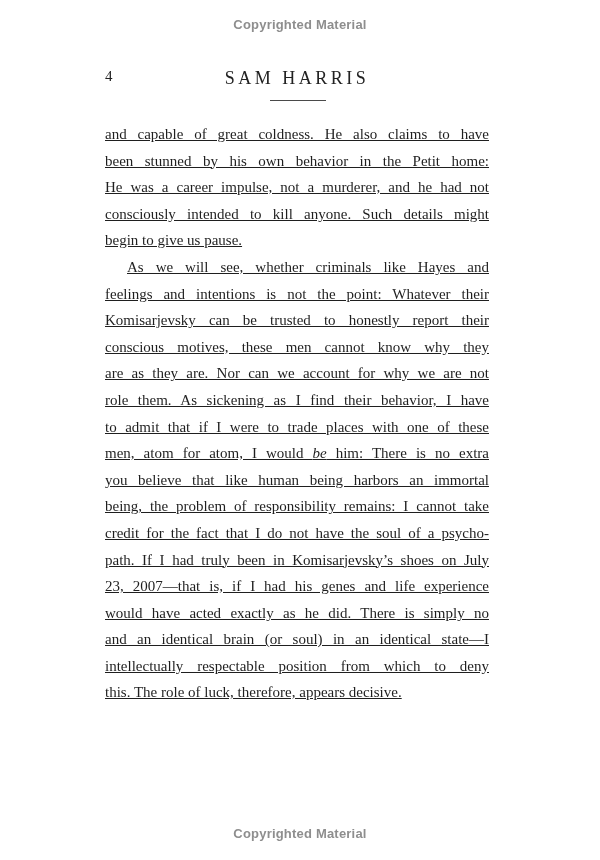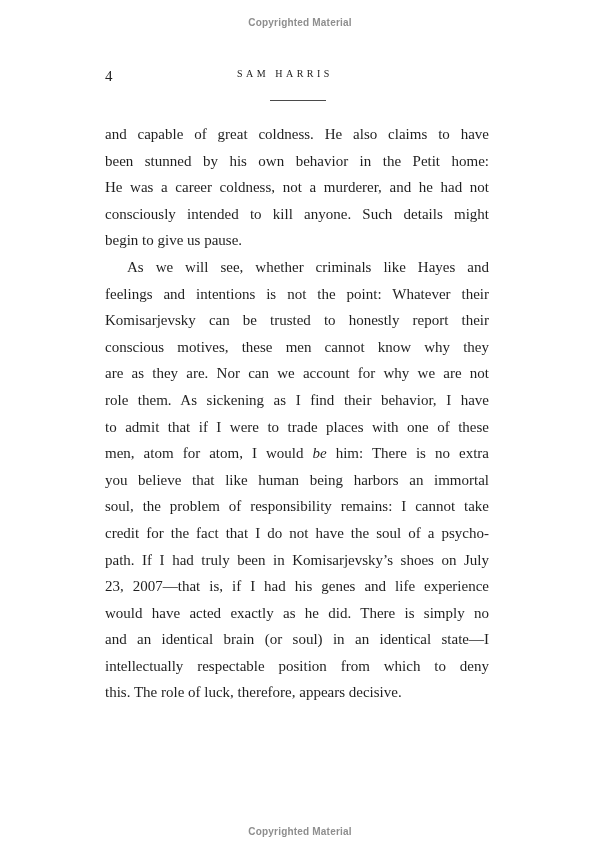--- a/index.html
+++ b/index.html
@@ -13,42 +13,42 @@
     overflow: hidden;
   }
 
   .copyright {
     position: absolute;
     left: 0;
     width: 600px;
     text-align: center;
     font-family: "Liberation Sans", sans-serif;
     font-weight: bold;
-    font-size: 10px;
+    font-size: 13px;
     color: #8e8e8e;
     letter-spacing: 0.2px;
   }
   .copyright.top { top: 17px; }
   .copyright.bottom { top: 826px; }
 
   .page-number {
     position: absolute;
     top: 68px;
     left: 105px;
     font-size: 15px;
     color: #222222;
   }
 
   .running-header {
     position: absolute;
     top: 68px;
-    left: 93px;
+    left: 105px;
     width: 384px;
     text-align: center;
-    font-size: 10px;
+    font-size: 18px;
     letter-spacing: 3.5px;
     color: #222222;
   }
 
   .header-rule {
     position: absolute;
     top: 100px;
     left: 270px;
     width: 56px;
     height: 0;
@@ -62,20 +62,21 @@
     width: 384px;
     font-size: 15px;
     line-height: 26.6px;
     color: #1f1f1f;
   }
 
   .line {
     text-align: justify;
     text-align-last: justify;
     white-space: normal;
+    text-decoration: underline;
   }
   .line.last {
     text-align-last: left;
   }
   .line.indent {
     padding-left: 22px;
   }
   .line em { font-style: italic; }
 </style>
 </head>
@@ -87,33 +88,33 @@
 
   <div class="page-number">4</div>
 
   <div class="running-header">SAM HARRIS</div>
 
   <div class="header-rule"></div>
 
   <div class="body-text">
       <div class="line">and capable of great coldness. He also claims to have</div>
       <div class="line">been stunned by his own behavior in the Petit home:</div>
-      <div class="line">He was a career coldness, not a murderer, and he had not</div>
+      <div class="line">He was a career impulse, not a murderer, and he had not</div>
       <div class="line">consciously intended to kill anyone. Such details might</div>
       <div class="line last">begin to give us pause.</div>
       <div class="line indent">As we will see, whether criminals like Hayes and</div>
       <div class="line">feelings and intentions is not the point: Whatever their</div>
       <div class="line">Komisarjevsky can be trusted to honestly report their</div>
       <div class="line">conscious motives, these men cannot know why they</div>
       <div class="line">are as they are. Nor can we account for why we are not</div>
       <div class="line">role them. As sickening as I find their behavior, I have</div>
       <div class="line">to admit that if I were to trade places with one of these</div>
       <div class="line">men, atom for atom, I would <em>be</em> him: There is no extra</div>
       <div class="line">you believe that like human being harbors an immortal</div>
-      <div class="line">soul, the problem of responsibility remains: I cannot take</div>
+      <div class="line">being, the problem of responsibility remains: I cannot take</div>
       <div class="line">credit for the fact that I do not have the soul of a psycho-</div>
       <div class="line">path. If I had truly been in Komisarjevsky’s shoes on July</div>
       <div class="line">23, 2007—that is, if I had his genes and life experience</div>
       <div class="line">would have acted exactly as he did. There is simply no</div>
       <div class="line">and an identical brain (or soul) in an identical state—I</div>
       <div class="line">intellectually respectable position from which to deny</div>
       <div class="line last">this. The role of luck, therefore, appears decisive.</div>
     </div>
 
   <div class="copyright bottom">Copyrighted Material</div>

